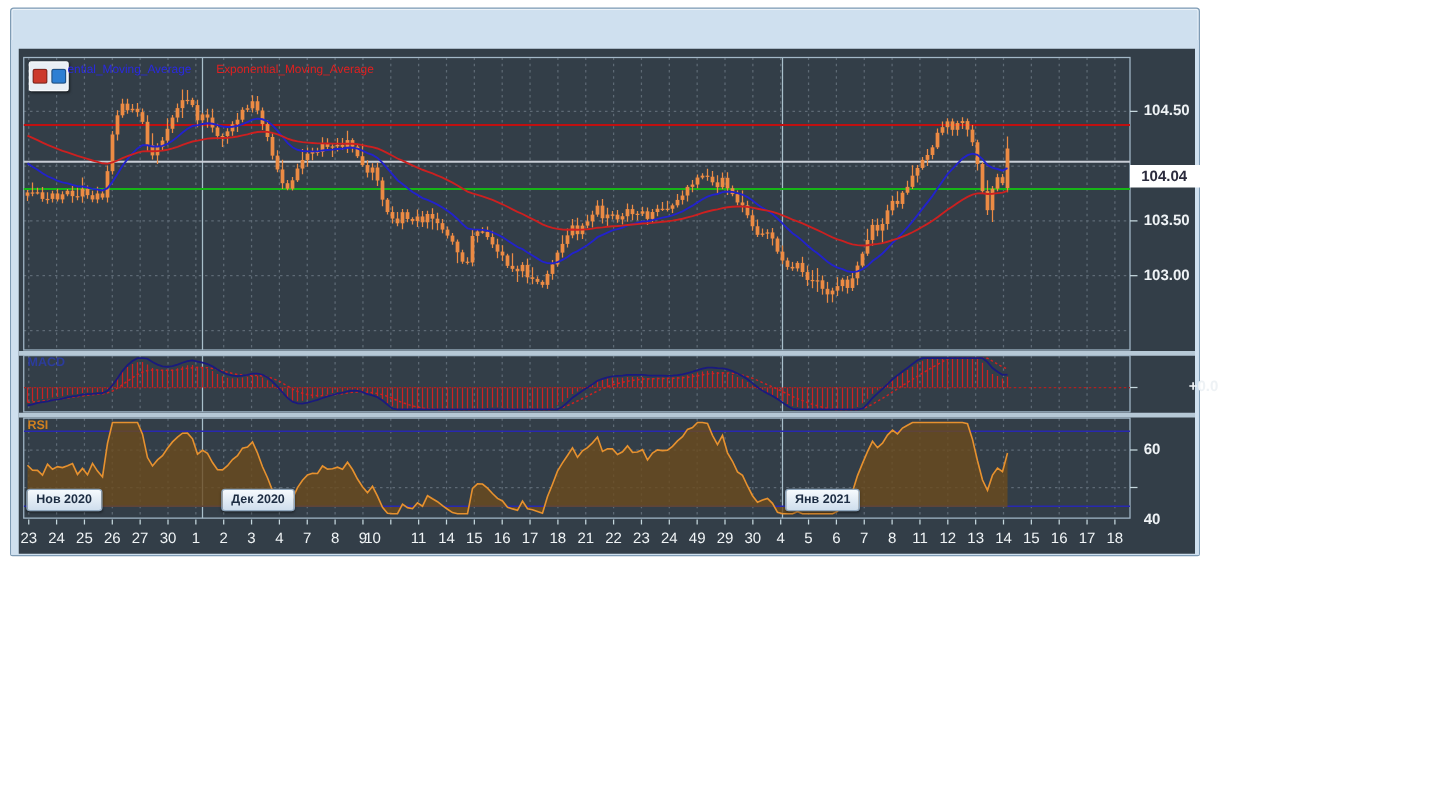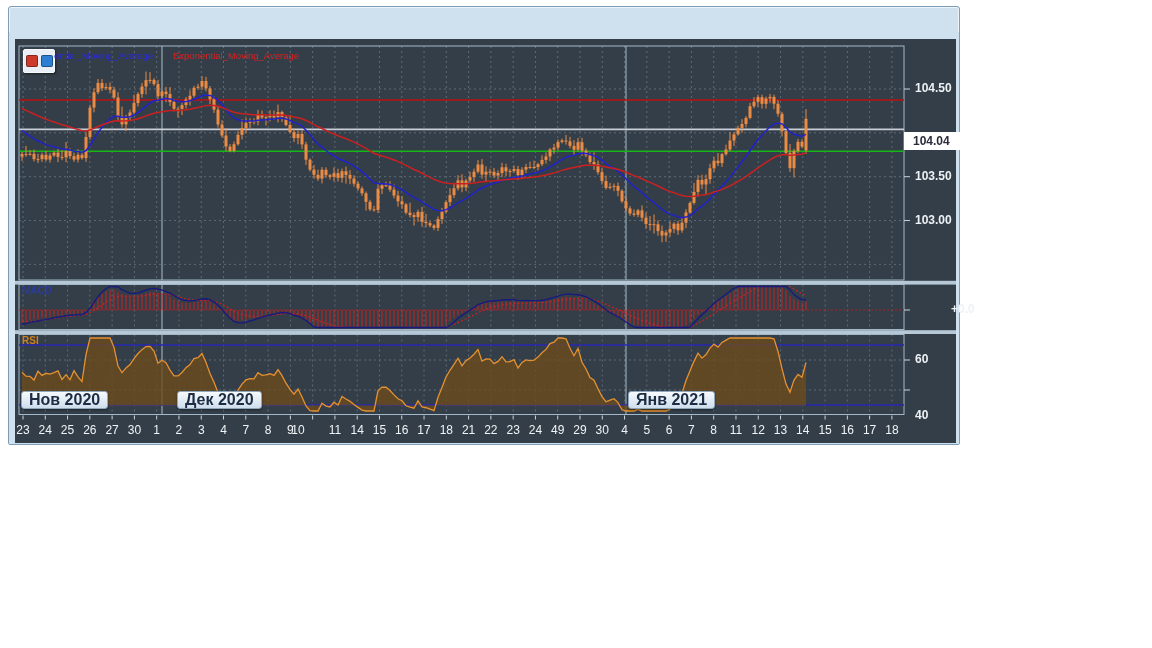--- a/index.html
+++ b/index.html
@@ -23,21 +23,21 @@
   .legend{position:absolute;top:11px;font-size:9.5px;white-space:nowrap;letter-spacing:0;}
   .indpanel{position:absolute;left:8px;top:10px;width:30px;height:22px;background:#e9eff5;
             border:1px solid #f8fbfd;border-radius:2px;box-shadow:1px 1px 2px rgba(0,0,0,0.5);
             display:flex;align-items:center;justify-content:center;gap:3px;}
   .sq{width:10px;height:10px;border-radius:2px;border:1px solid rgba(0,0,0,0.35);cursor:pointer;}
   .plabel{position:absolute;font-size:10px;font-weight:700;}
   .axlabel{position:absolute;color:#eef2f5;font-size:12px;font-weight:600;white-space:nowrap;}
   .daylab{position:absolute;top:384px;width:22px;text-align:center;color:#f0f4f6;
           font-size:12px;font-weight:400;}
   .monthbox{position:absolute;top:352px;height:16px;line-height:16px;padding:0 7px;
-            font-size:16px;font-weight:700;color:#1c2c42;
+            font-size:10px;font-weight:700;color:#1c2c42;
             background:linear-gradient(#f6fafd,#cfdeed);border:1px solid #8fa6bd;
             border-radius:3px;box-shadow:0 1px 2px rgba(0,0,0,0.4);}
   .curbox{position:absolute;left:889px;top:93px;width:57px;height:18px;background:#ffffff;
           color:#2b2b3d;font-size:12px;font-weight:600;line-height:18px;padding-left:9px;}
 </style>
 </head>
 <body>
 
 <div class="window">
   <div class="client">

